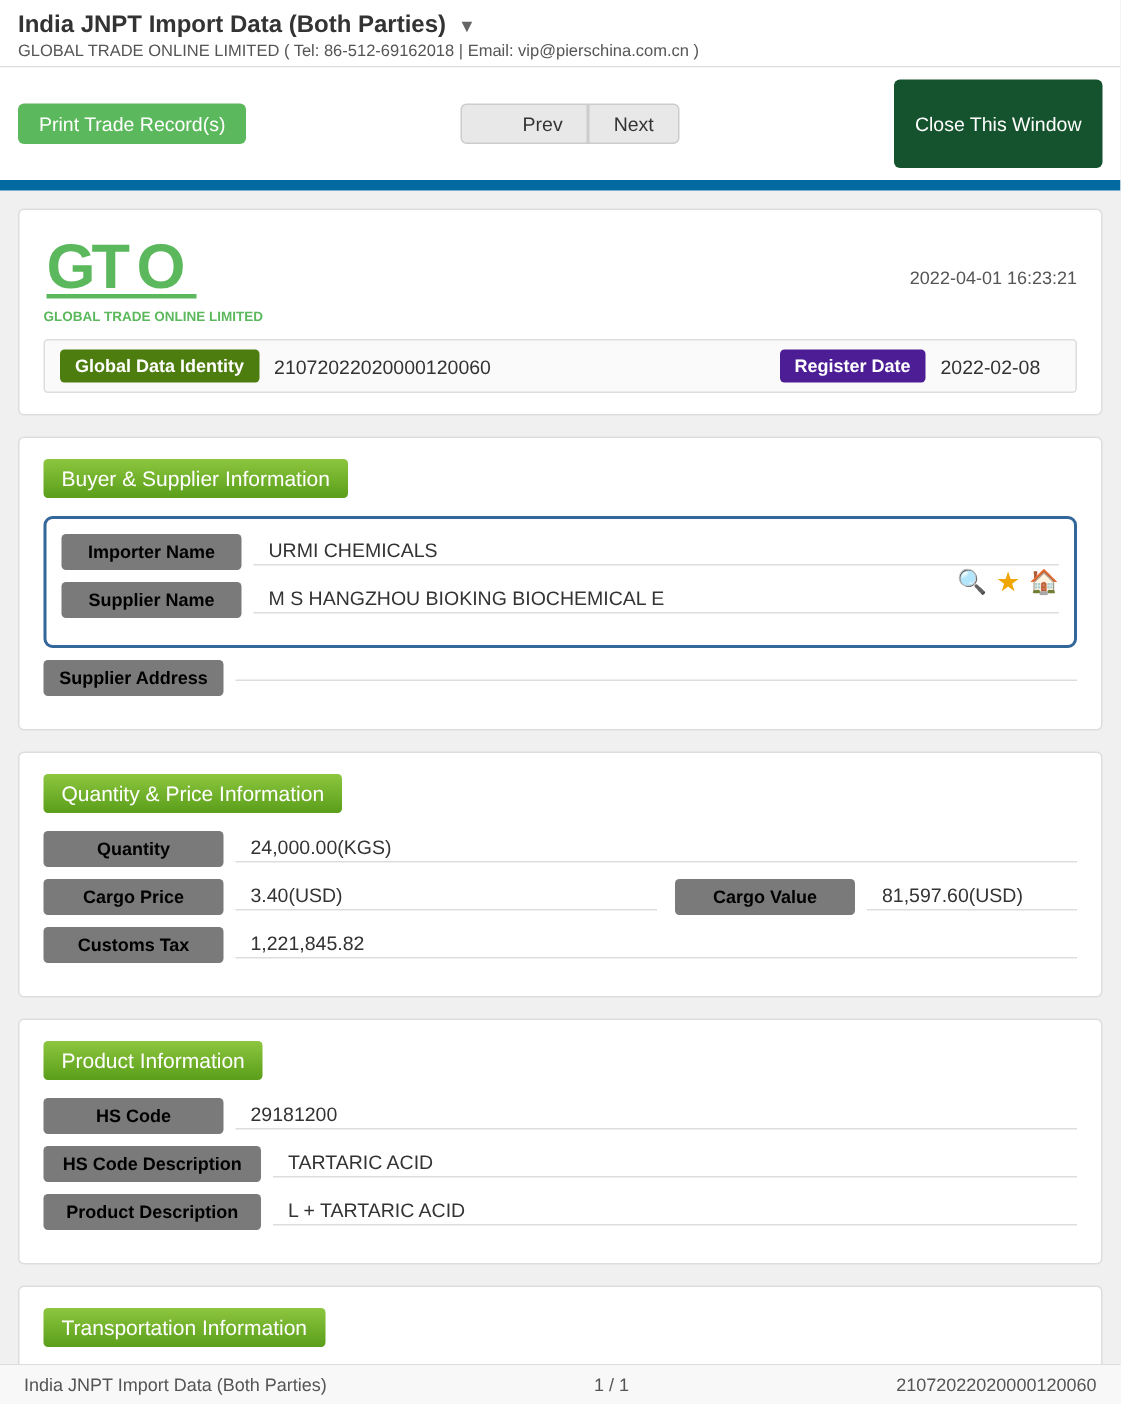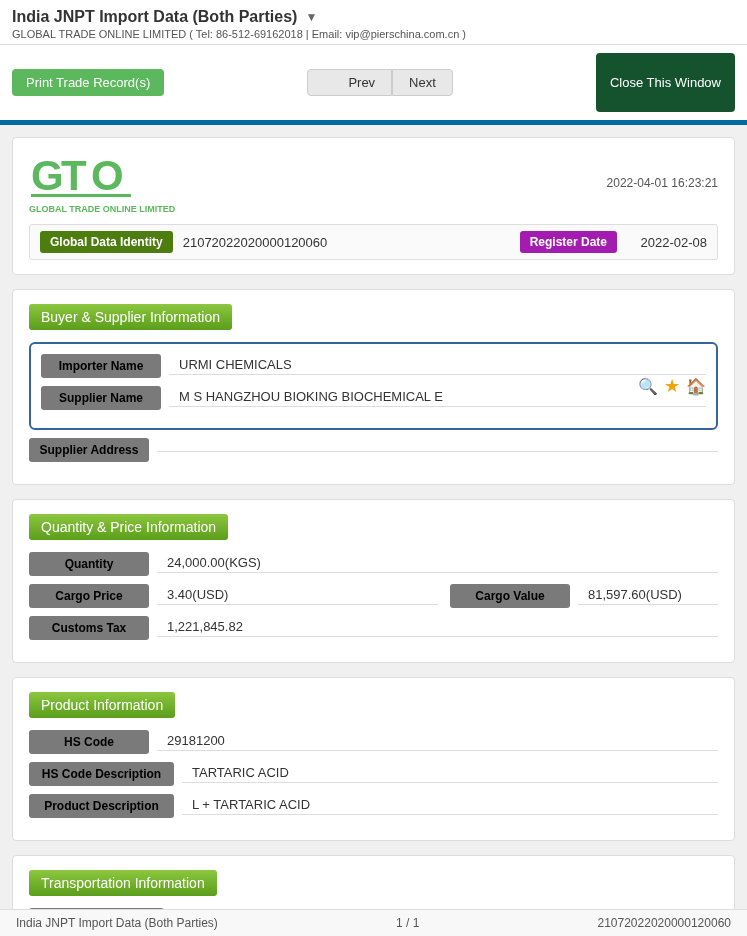--- a/index.html
+++ b/index.html
@@ -35,21 +35,21 @@
       color: #555;
       margin-top: 2px;
     }
 
     
     .toolbar {
       background: #fff;
       padding: 8px 12px;
       display: flex;
       align-items: center;
-      border-bottom: 5px solid #0369a1;
+      border-bottom: 7px solid #0369a1;
     }
     .btn-print {
       background: #5cb85c;
       color: #fff;
       border: none;
       padding: 6px 14px;
       border-radius: 4px;
       cursor: pointer;
       font-size: 13px;
     }
@@ -135,34 +135,33 @@
       font-weight: bold;
       white-space: nowrap;
     }
     .gd-value {
       flex: 1;
       padding-left: 10px;
       font-size: 13px;
       color: #333;
     }
     .gd-reg-label {
-      background: #a21caf;
+      background: #4c1d95;
       color: #fff;
       padding: 4px 10px;
       border-radius: 3px;
       font-size: 12px;
       font-weight: bold;
       white-space: nowrap;
     }
     .gd-reg-value {
-      padding-left: 22px;
+      padding-left: 10px;
       font-size: 13px;
       color: #333;
       min-width: 90px;
-      text-align: right;
     }
 
     
     .section-header {
       background: linear-gradient(to bottom, #8dc63f, #5a9e1a);
       color: #fff;
       font-size: 14px;
       font-weight: normal;
       padding: 5px 12px;
       border-radius: 3px;

